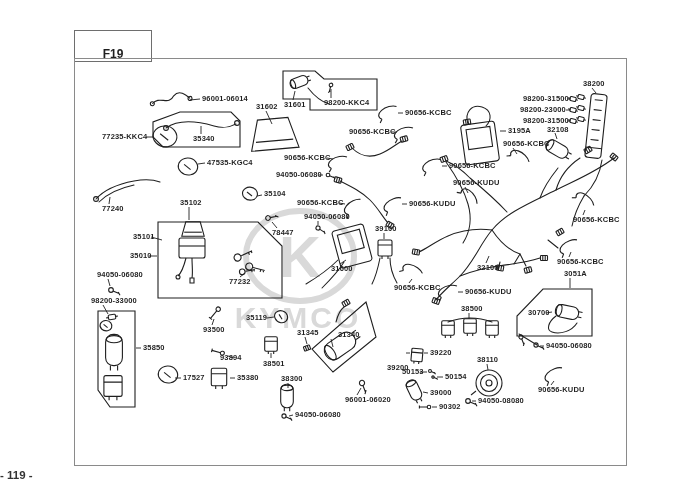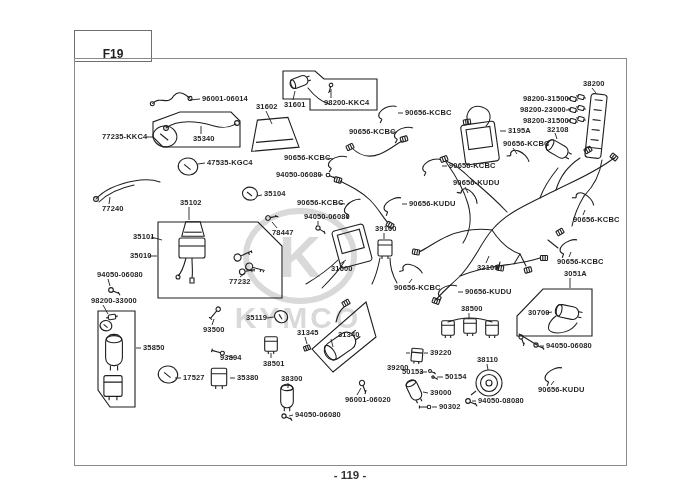--- a/index.html
+++ b/index.html
@@ -11,21 +11,21 @@
   html,body{margin:0;padding:0;background:var(--page_bg);}
   .page{position:relative;width:700px;height:495px;background:var(--page_bg);
         font-family:"Liberation Sans",sans-serif;color:var(--ink);overflow:hidden;}
   .code-box{position:absolute;left:74px;top:30px;width:78px;height:32px;
             border:1.5px solid #6e6e6e;box-sizing:border-box;display:flex;
             align-items:flex-end;justify-content:center;font-weight:bold;font-size:12px;}
   .title-cell{position:absolute;left:152px;top:30px;height:28px;line-height:28px;
               padding-left:26px;font-weight:bold;font-size:13px;letter-spacing:.2px;}
   .content-box{position:absolute;left:74px;top:58px;width:553px;height:408px;
                border:1px solid var(--border);box-sizing:border-box;}
-  .footer{position:absolute;left:0;top:469px;width:700px;text-align:center;
+  .footer{position:absolute;left:0;top:469px;width:700px;text-align:left;
           font-weight:bold;font-size:11.5px;color:#333;}
   svg.overlay{position:absolute;left:0;top:0;width:700px;height:495px;}
   #labels{position:absolute;left:0;top:0;width:700px;height:495px;pointer-events:none;}
   .plabel{position:absolute;font:bold 7.5px/1.1 "Liberation Sans",sans-serif;
           letter-spacing:.15px;color:var(--ink);white-space:nowrap;}
   #callouts polygon{fill:none;stroke:var(--ink);stroke-width:1.1;}
   #artwork path{fill:none;stroke:var(--ink);stroke-width:1.05;stroke-linecap:round;}
   #leader-lines line{stroke:var(--ink);stroke-width:0.9;}
   #parts use{color:var(--ink);}
   .wm{fill:var(--watermark);font-family:"Liberation Sans",sans-serif;font-weight:bold;}

